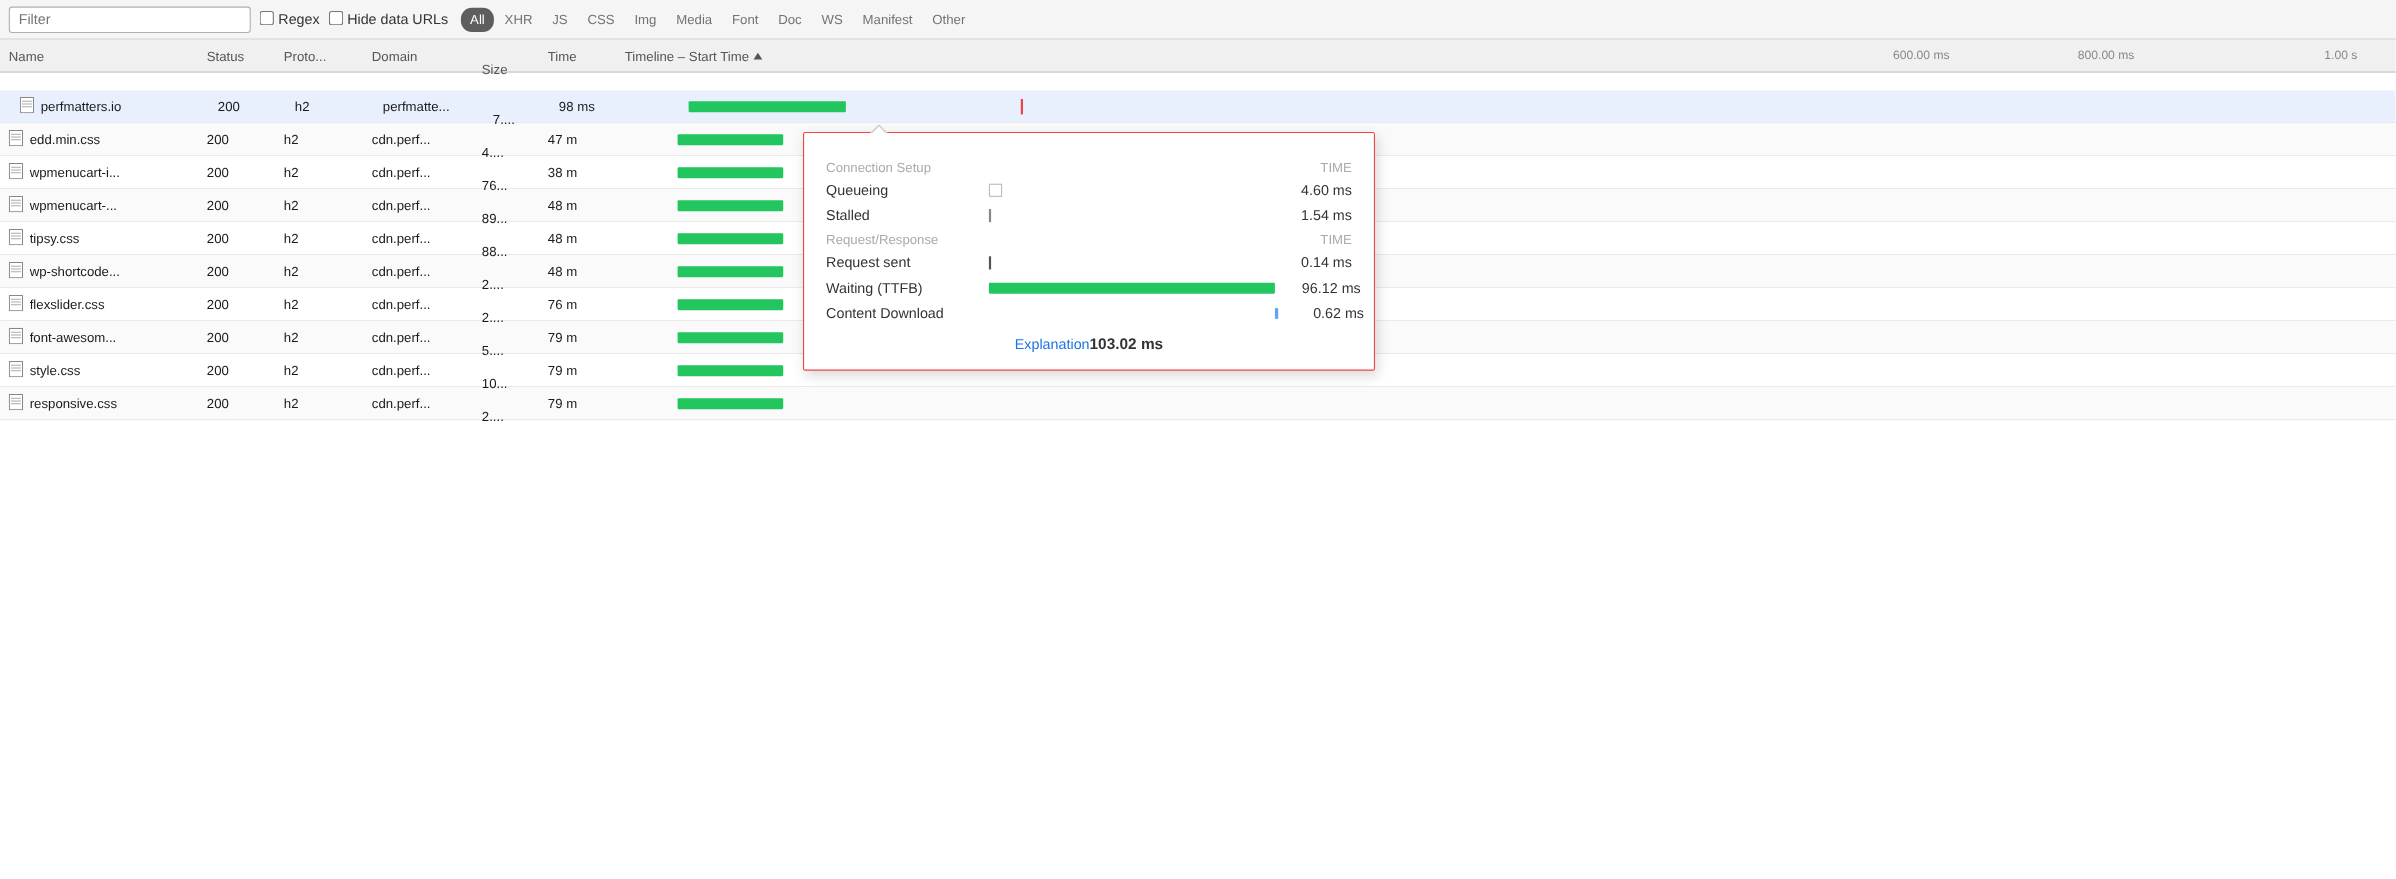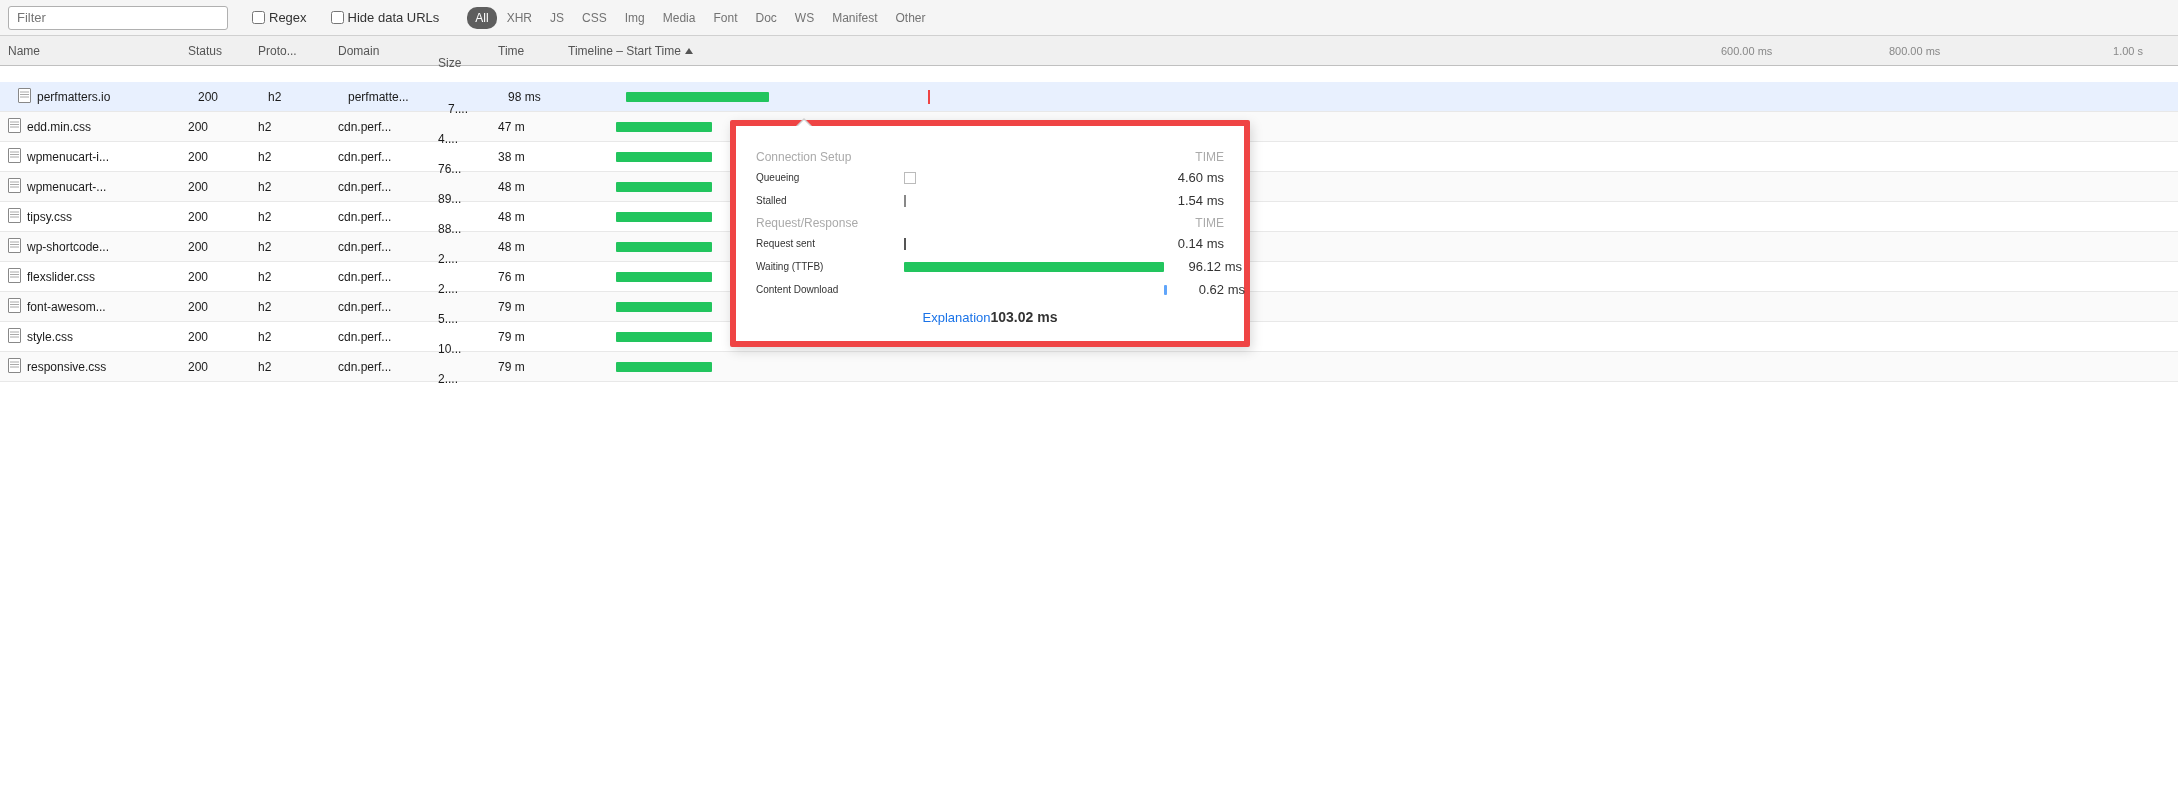--- a/index.html
+++ b/index.html
@@ -9,38 +9,37 @@
       background: #ffffff;
       color: #1a1a1a;
       overflow: hidden;
     }
 
     
     .toolbar {
       display: flex;
       align-items: center;
       padding: 4px 8px;
-      gap: 24px;
+      gap: 8px;
       border-bottom: 1px solid #d0d0d0;
       background: #f5f5f5;
       height: 36px;
     }
     .filter-input {
       width: 220px;
       height: 24px;
       border: 1px solid #b0b0b0;
       border-radius: 3px;
       padding: 0 8px;
       font-size: 13px;
       background: #fff;
       color: #888;
     }
     .checkbox-group {
       display: flex;
-      align-items: center;
       gap: 4px;
       font-size: 13px;
       color: #333;
     }
     .checkbox-group input[type=checkbox] {
       width: 13px;
       height: 13px;
     }
     .filter-buttons {
       display: flex;
@@ -184,21 +183,21 @@
       vertical-align: middle;
     }
 
     
     .tooltip-popup {
       position: absolute;
       top: 120px;
       left: 730px;
       width: 520px;
       background: #fff;
-      border: 6px solid #ef4444;
+      border: 1px solid #ef4444;
       box-shadow: 2px 4px 12px rgba(0,0,0,0.15);
       z-index: 100;
       border-radius: 2px;
       padding: 16px 20px;
     }
     .tooltip-arrow {
       position: absolute;
       top: -8px;
       left: 60px;
       width: 0;
@@ -226,21 +225,21 @@
       display: flex;
       justify-content: space-between;
     }
     .tooltip-row {
       display: flex;
       align-items: center;
       margin-bottom: 8px;
       gap: 8px;
     }
     .tooltip-label {
-      font-size: 10px;
+      font-size: 13px;
       color: #333;
       min-width: 140px;
     }
     .tooltip-bar-area {
       flex: 1;
       height: 12px;
       display: flex;
       align-items: center;
       position: relative;
     }

